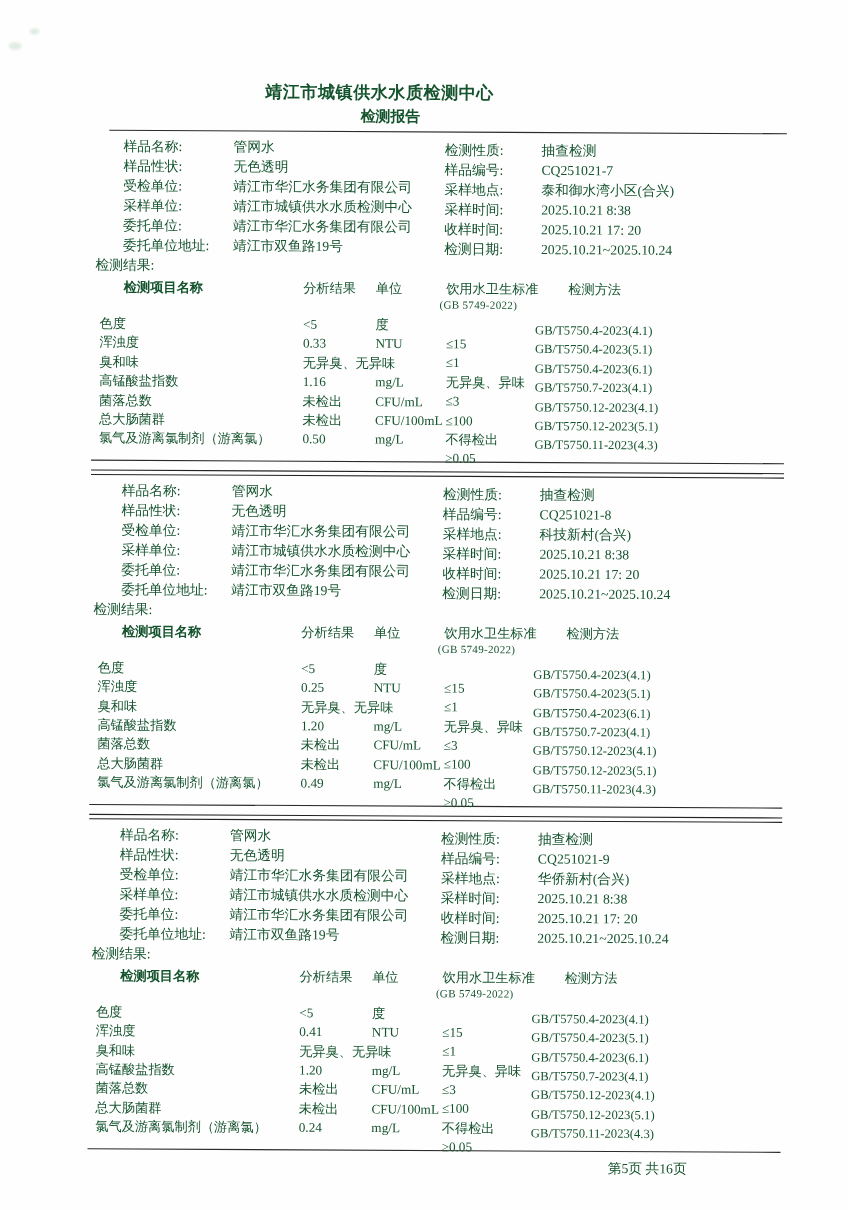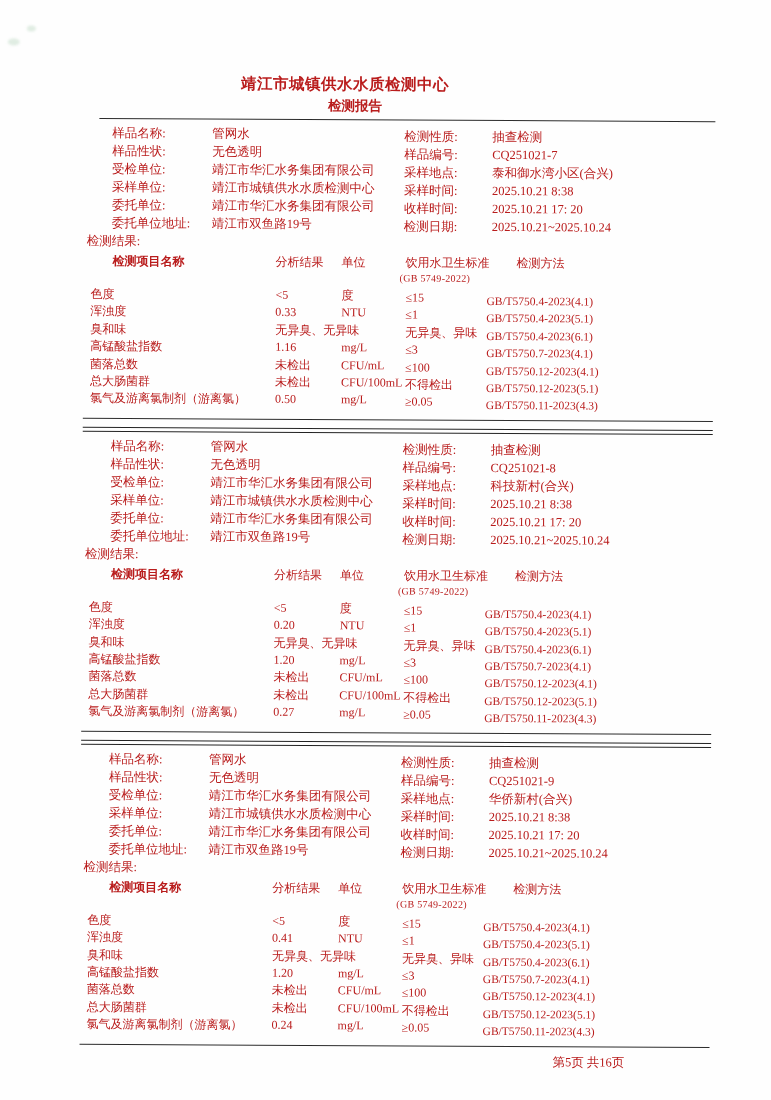--- a/index.html
+++ b/index.html
@@ -1,18 +1,18 @@
 <!DOCTYPE html>
 <html><head>
 <meta charset="utf-8">
 <style>
   html,body{margin:0;padding:0;background:#ffffff;}
   .page{
     width:771px;height:1100px;position:relative;overflow:hidden;
-    background:#fefefe;color:#b91c1c;
+    background:#fefefe;color:#14532d;
     font-family:"Liberation Serif","DejaVu Serif",serif;
   }
   .tilt{transform:rotate(.3deg);transform-origin:40% 0;}
   .artifact{position:absolute;border-radius:50%;opacity:.5;background:#c3dcc8;filter:blur(1px);}
   .a1{left:8px;top:40px;width:12px;height:7px;}
   .a2{left:27px;top:27px;width:9px;height:6px;}
 
   .org-title{text-align:center;font-size:15.5px;font-weight:600;letter-spacing:.5px;
     padding-top:74px;margin:0 90px 0 10px;}
   .report-title{text-align:center;font-size:13.5px;font-weight:600;margin:2px 70px 0 10px;}
@@ -28,21 +28,21 @@
   .thead{margin:3px 0 2px 92px;display:grid;grid-template-columns:185px 66px 64px 81px 1fr;
     font-size:12px;line-height:15px;}
   .th{white-space:nowrap;}
   .th-item{padding-left:22px;font-weight:bold;}
   .th-method{padding-left:30px;}
   .th-std-sub{font-size:10px;letter-spacing:.3px;margin-left:-6px;white-space:nowrap;}
 
   .trow{margin-left:92px;display:grid;grid-template-columns:185px 66px 64px 81px 1fr;
     font-size:12px;line-height:17.4px;}
   .trow>div{white-space:nowrap;}
-  .c-standard{position:relative;top:2px;}
+  .c-standard{position:relative;top:17px;}
   .c-method{position:relative;top:5px;font-size:11.5px;}
 
   .table-rule{margin:10px 0 0 85px;width:630px;border-top:1.4px solid #2b2b2b;}
   .double-rule{margin:8px 0 0 85px;width:630px;height:3px;
     border-top:1.5px solid #232323;border-bottom:1.5px solid #232323;}
 
   .footer{margin:7px 0 0 558px;font-size:12.5px;white-space:nowrap;}
   .footer span + span{}
 </style>
 </head>
@@ -188,21 +188,21 @@
           </div>
           <div class="trow">
             <div class="c-item">色度</div>
             <div class="c-result">&lt;5</div>
             <div class="c-unit">度</div>
             <div class="c-standard">≤15</div>
             <div class="c-method">GB/T5750.4-2023(4.1)</div>
           </div>
           <div class="trow">
             <div class="c-item">浑浊度</div>
-            <div class="c-result">0.20</div>
+            <div class="c-result">0.25</div>
             <div class="c-unit">NTU</div>
             <div class="c-standard">≤1</div>
             <div class="c-method">GB/T5750.4-2023(5.1)</div>
           </div>
           <div class="trow">
             <div class="c-item">臭和味</div>
             <div class="c-result">无异臭、无异味</div>
             <div class="c-unit"></div>
             <div class="c-standard">无异臭、异味</div>
             <div class="c-method">GB/T5750.4-2023(6.1)</div>
@@ -223,21 +223,21 @@
           </div>
           <div class="trow">
             <div class="c-item">总大肠菌群</div>
             <div class="c-result">未检出</div>
             <div class="c-unit">CFU/100mL</div>
             <div class="c-standard">不得检出</div>
             <div class="c-method">GB/T5750.12-2023(5.1)</div>
           </div>
           <div class="trow">
             <div class="c-item">氯气及游离氯制剂（游离氯）</div>
-            <div class="c-result">0.27</div>
+            <div class="c-result">0.49</div>
             <div class="c-unit">mg/L</div>
             <div class="c-standard">≥0.05</div>
             <div class="c-method">GB/T5750.11-2023(4.3)</div>
           </div>
           <div class="table-rule"></div>
         </div>
         <div class="double-rule"></div>
         <div class="section">
           <div class="info-grid">
             <div class="ilabel">样品名称:</div>

